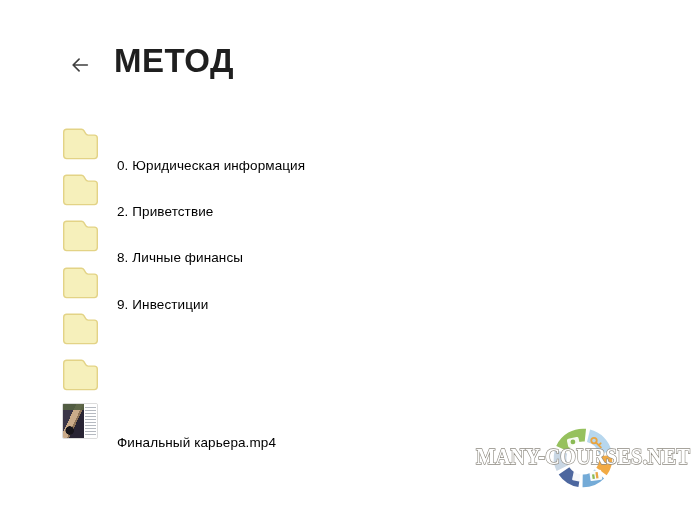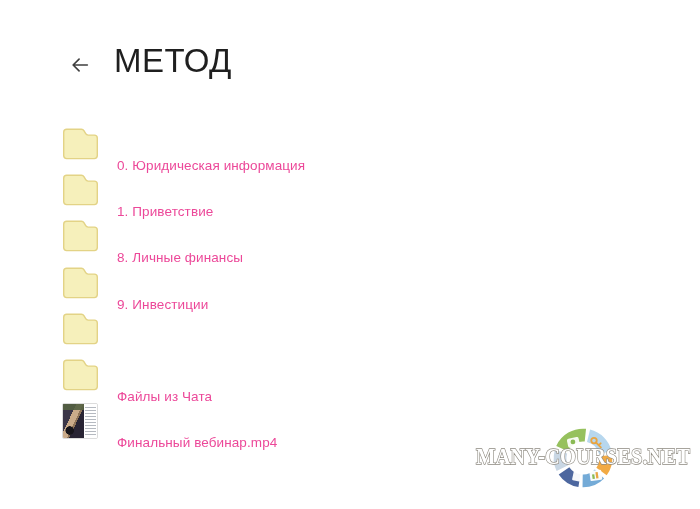--- a/index.html
+++ b/index.html
@@ -15,34 +15,34 @@
   
   .back-btn {
     position:absolute; left:66px; top:52px;
     width:28px; height:26px;
     background:none; border:none; cursor:pointer;
     display:flex; align-items:center; justify-content:center;
   }
   .back-btn svg { display:block; }
   .page-title {
     position:absolute; left:114px; top:40px;
-    font-size:33px; font-weight:400; line-height:42px;
+    font-size:33px; font-weight:700; line-height:42px;
     letter-spacing:0.5px; color:#1f1f1f;
   }
 
   
   .file-list { position:absolute; left:62px; top:120px; }
   .file-row {
     display:flex; align-items:center;
     height:46.3px; cursor:pointer;
   }
   .row-icon { flex:0 0 37px; width:37px; display:flex; align-items:center; }
   .row-label {
     margin-left:18px;
-    font-size:13.5px; color:#ec4899; letter-spacing:0.1px;
+    font-size:13.5px; color:#000000; letter-spacing:0.1px;
     white-space:nowrap;
     margin-top:44px;
   }
 
   
   .video-thumb {
     width:36px; height:36px;
     border:1px solid #dcdcdc; border-radius:2px;
     overflow:hidden; display:flex; background:#fff;
   }
@@ -97,21 +97,21 @@
     </span>
     <span class="row-label">0. Юридическая информация</span>
   </div>
 
   <div class="file-row">
     <span class="row-icon">
       <svg width="37" height="33" viewBox="0 0 37 33">
           <use href="#folder-shape" fill="#f6f0bb" stroke="#e3d386" stroke-width="1.4"></use>
         </svg>
     </span>
-    <span class="row-label">1. Приветствие</span>
+    <span class="row-label">2. Приветствие</span>
   </div>
 
   <div class="file-row">
     <span class="row-icon">
       <svg width="37" height="33" viewBox="0 0 37 33">
           <use href="#folder-shape" fill="#f6f0bb" stroke="#e3d386" stroke-width="1.4"></use>
         </svg>
     </span>
     <span class="row-label">8. Личные финансы</span>
   </div>
@@ -132,31 +132,30 @@
         </svg>
     </span>
   </div>
 
   <div class="file-row">
     <span class="row-icon">
       <svg width="37" height="33" viewBox="0 0 37 33">
           <use href="#folder-shape" fill="#f6f0bb" stroke="#e3d386" stroke-width="1.4"></use>
         </svg>
     </span>
-    <span class="row-label">Файлы из Чата</span>
   </div>
 
   <div class="file-row">
     <span class="row-icon">
       <span class="video-thumb">
         <span class="vt-photo"></span>
         <span class="vt-doc"></span>
       </span>
     </span>
-    <span class="row-label">Финальный вебинар.mp4</span>
+    <span class="row-label">Финальный карьера.mp4</span>
   </div>
 
 </div>
 
 <div class="watermark">
   <span class="wm-logo">
     <svg width="66" height="66" viewBox="0 0 72 72">
       <g fill="none" stroke-width="14">
         <path d="M42.05 11.7 A25 25 0 0 1 60.3 29.95" stroke="#b5d6ee"></path>
         <path d="M60.9 33.4 A25 25 0 0 1 56.2 50.7" stroke="#f1a73e"></path>

